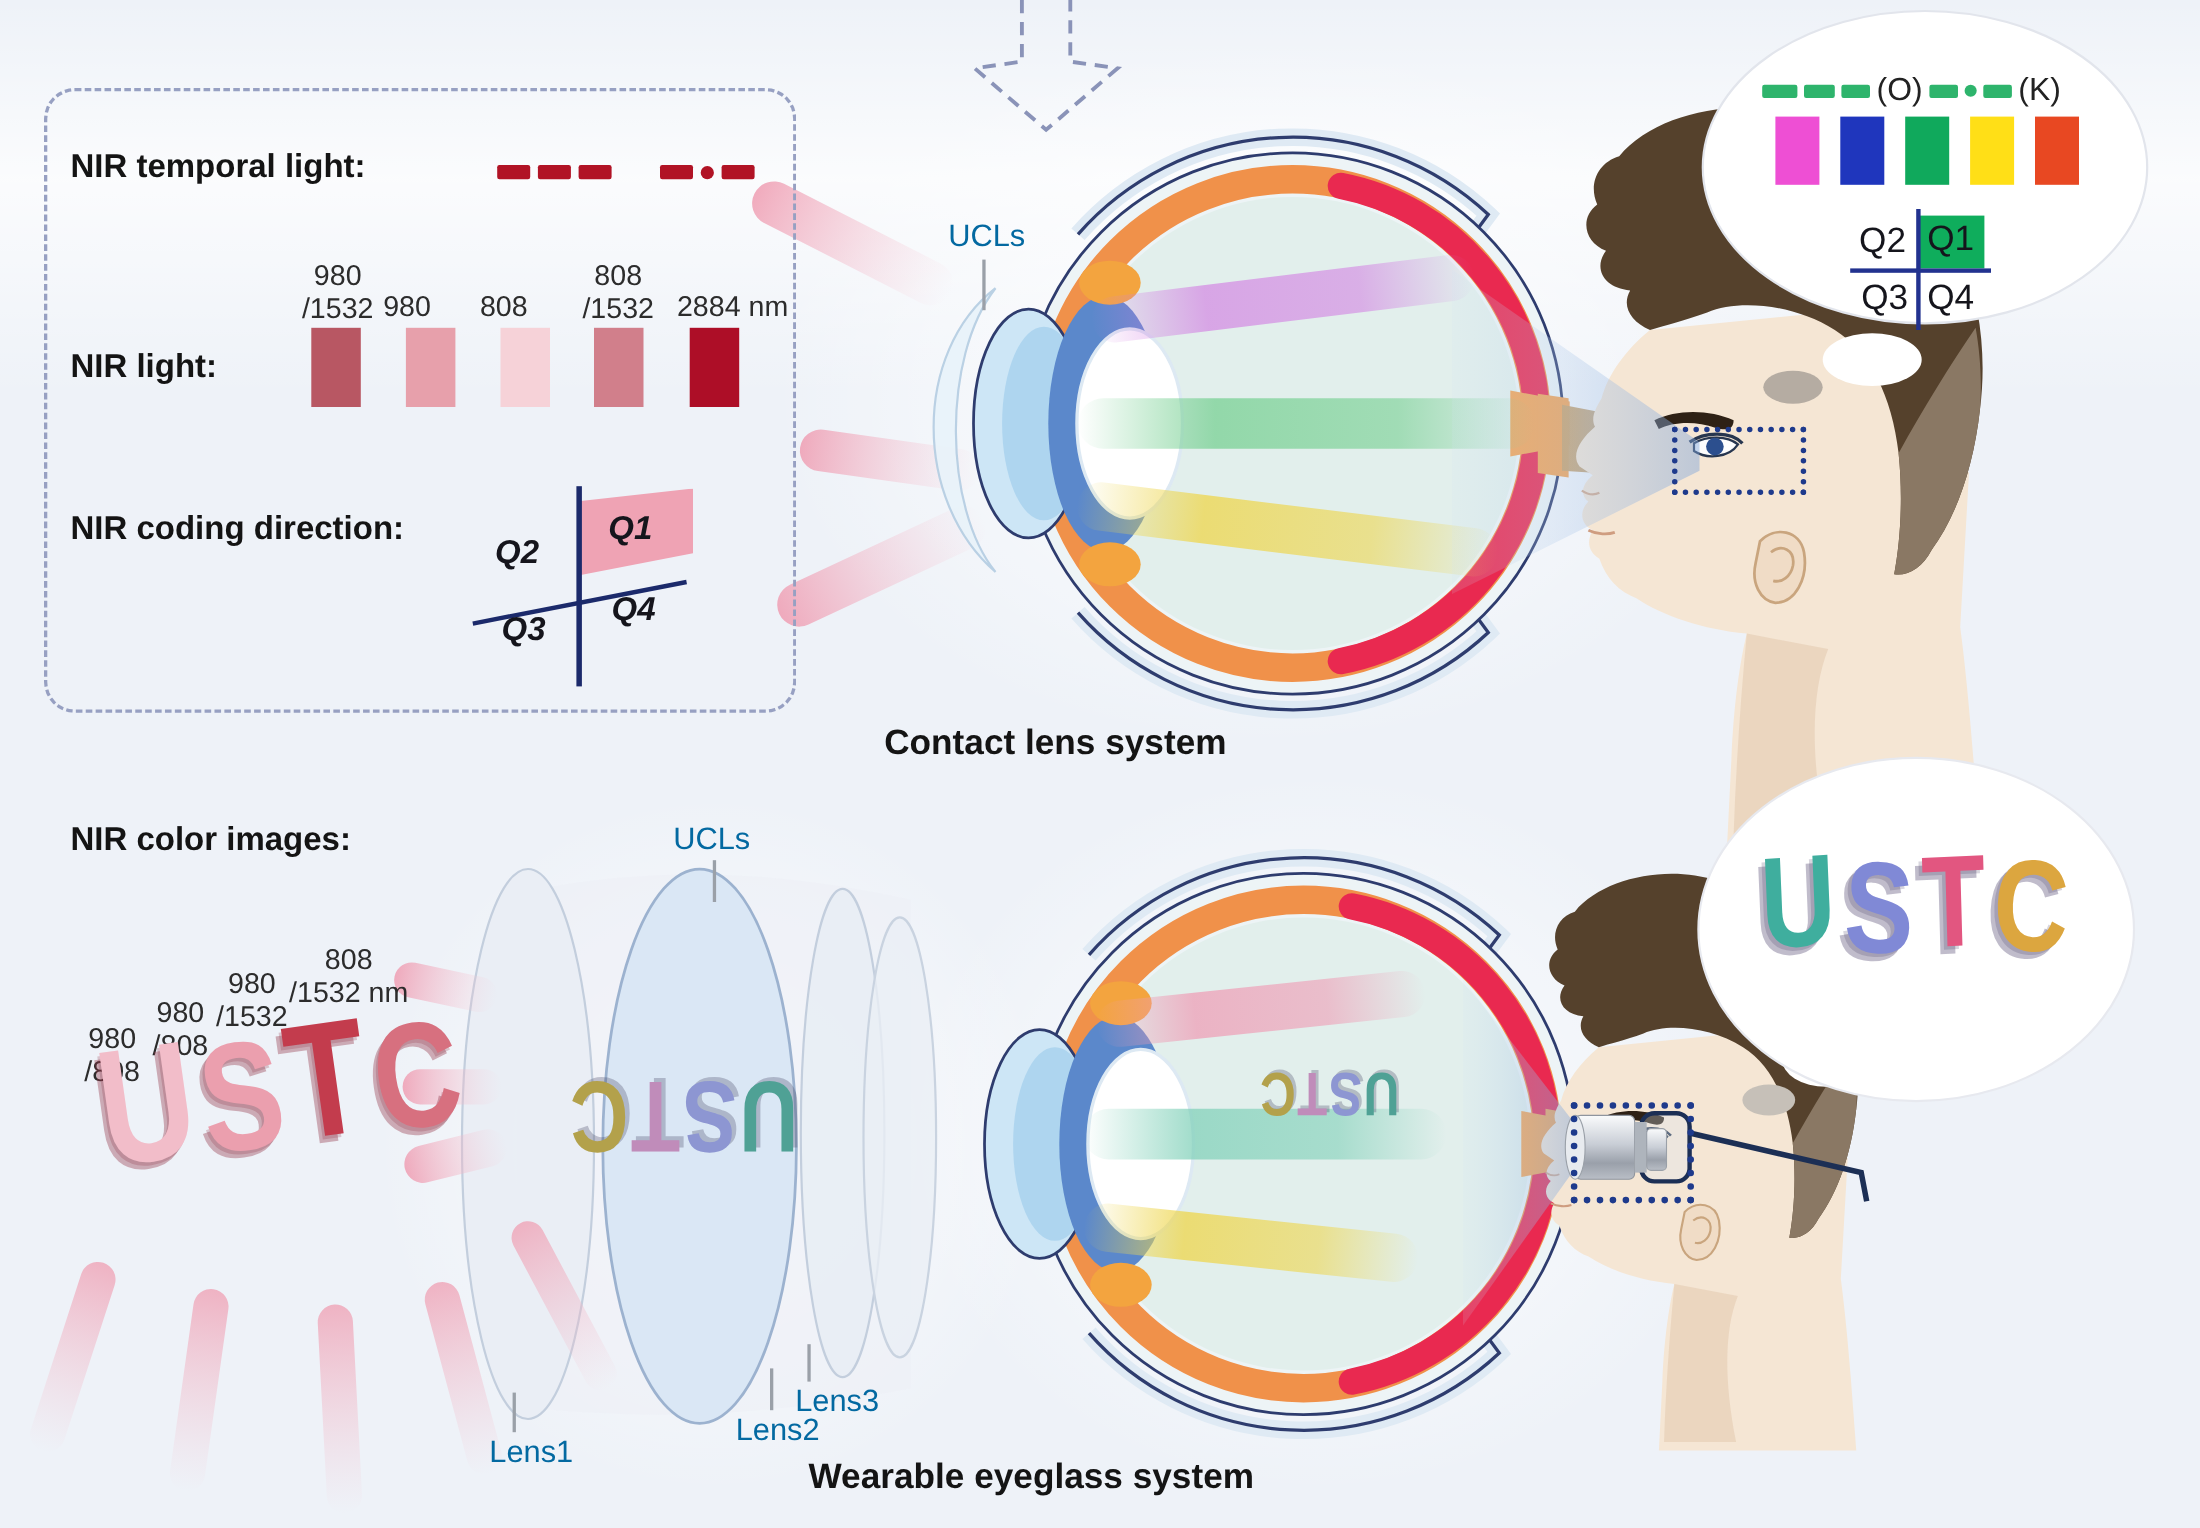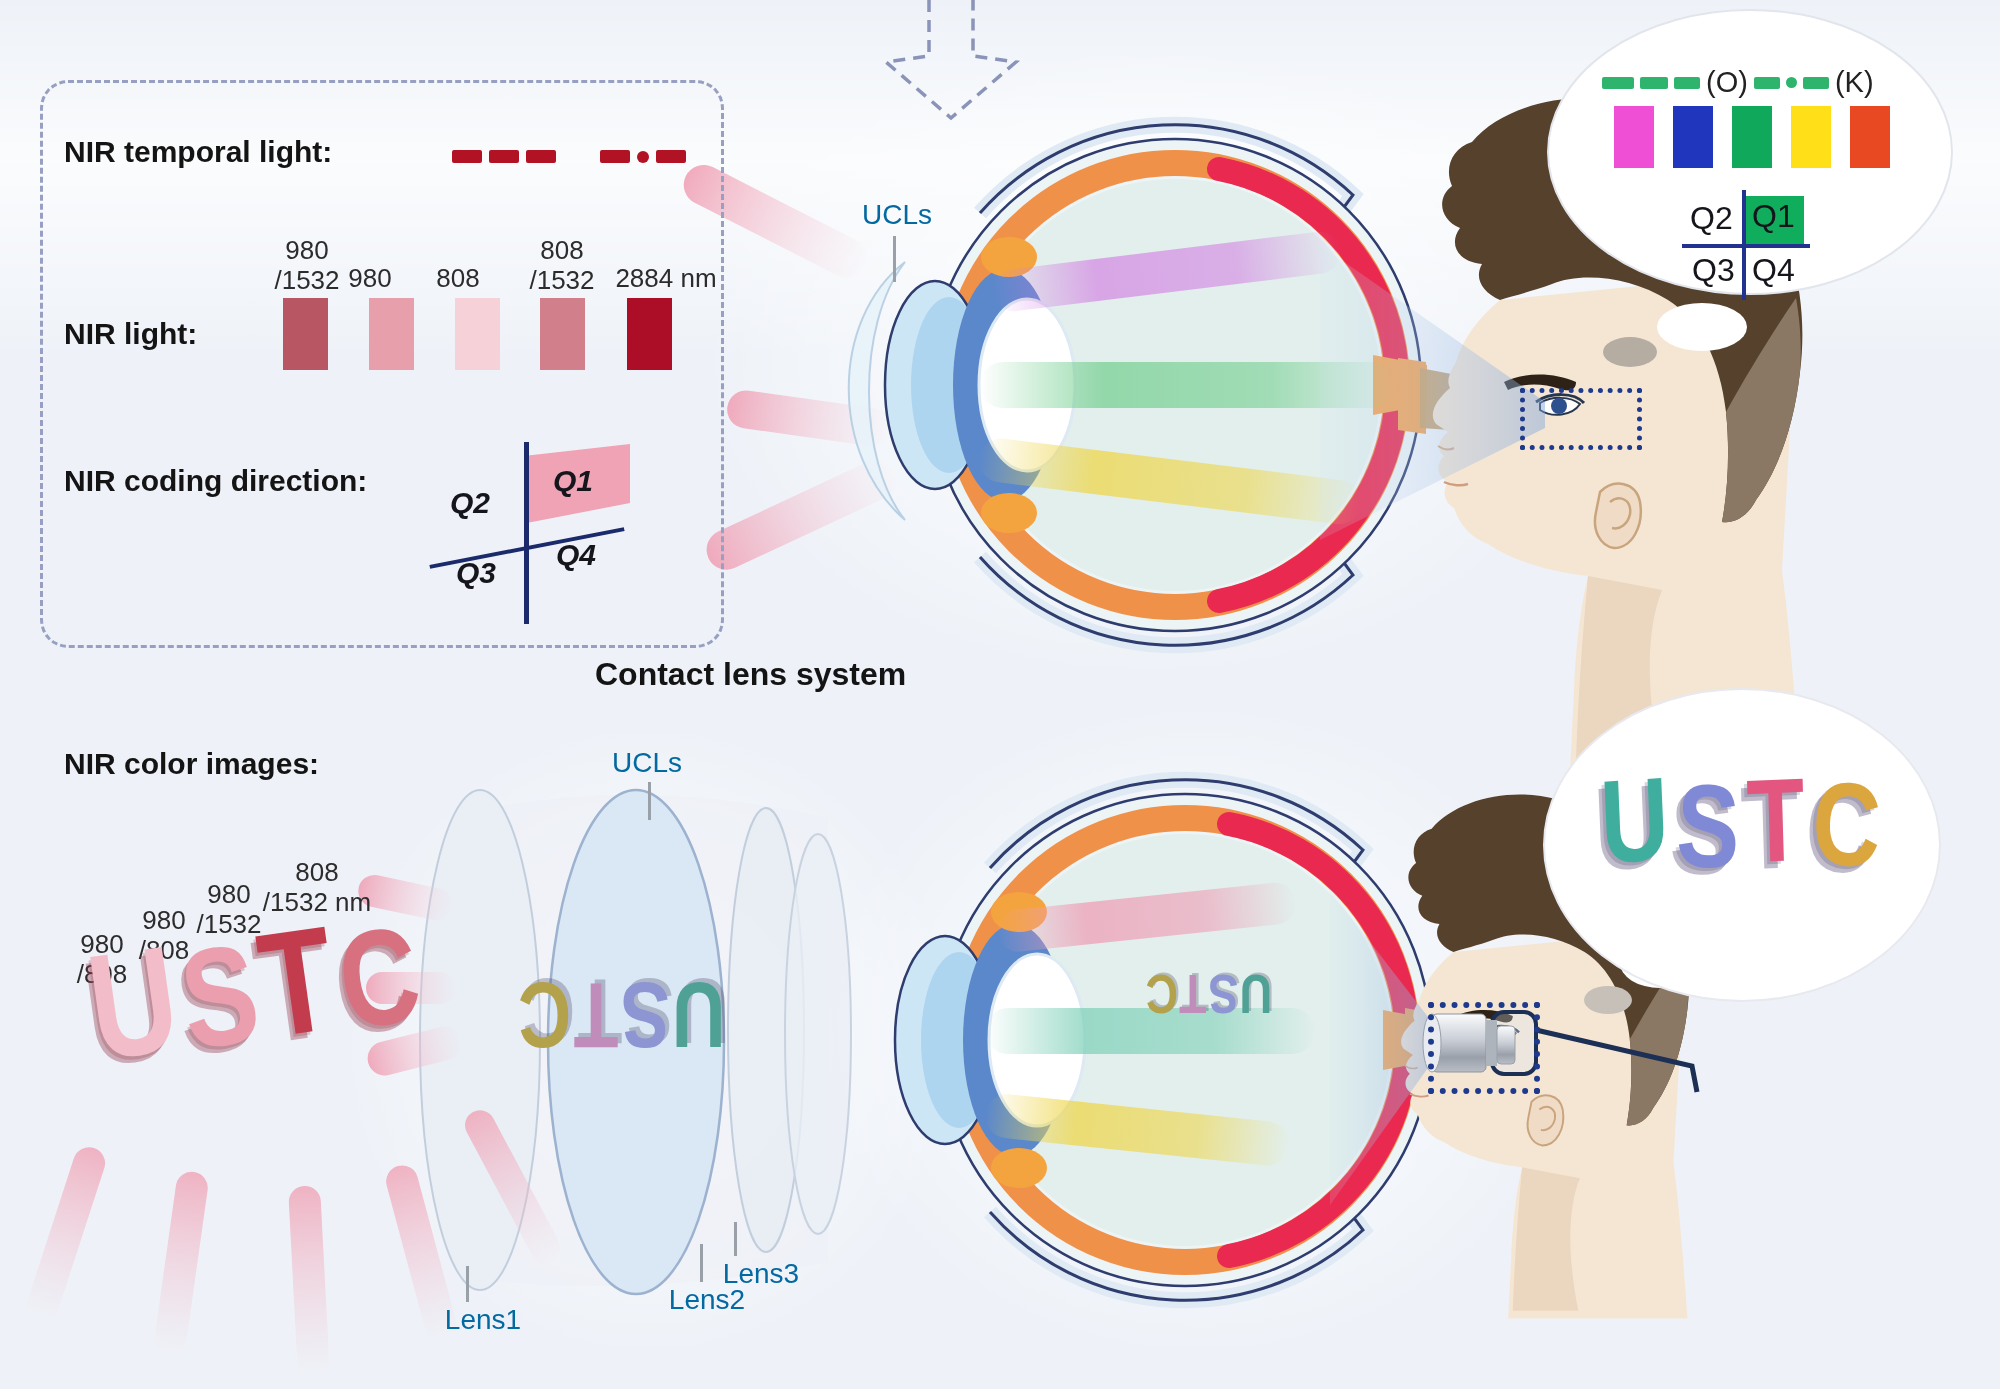--- a/index.html
+++ b/index.html
@@ -9,21 +9,21 @@
   .glow{position:absolute;pointer-events:none;}
   .band{left:0;top:668;width:2000px;height:360px;
         background:linear-gradient(rgba(255,255,255,0),rgba(255,255,255,.75) 45%,rgba(255,255,255,0));}
   .glow1{left:700px;top:40px;width:900px;height:640px;background:radial-gradient(closest-side,rgba(255,255,255,.95),rgba(255,255,255,0));}
   .glow2{left:820px;top:700px;width:760px;height:660px;background:radial-gradient(closest-side,rgba(255,255,255,.9),rgba(255,255,255,0));}
   .glow3{left:340px;top:720px;width:620px;height:640px;background:radial-gradient(closest-side,rgba(255,255,255,.85),rgba(255,255,255,0));}
   svg.scene{position:absolute;left:0;top:0;}
   .dashed-box{left:40px;top:80px;width:678px;height:562px;border:3px dashed #97a0c2;border-radius:28px;}
   .lbl{position:absolute;font-weight:bold;font-size:30px;line-height:1.05;color:#141414;}
   .small{position:absolute;font-size:26px;line-height:1.14;color:#2c2c2c;text-align:center;}
-  .caption{position:absolute;font-weight:bold;font-size:32px;color:#141414;text-align:left;}
+  .caption{position:absolute;font-weight:bold;font-size:32px;color:#141414;text-align:right;}
   .gray{color:#0369a1;}
   .dashrow{position:absolute;display:flex;align-items:center;gap:7px;}
   .dash{width:30px;height:13px;border-radius:2px;}
   .dot{width:12px;height:12px;border-radius:50%;}
   .gdash{width:32px;height:12px;border-radius:2px;}
   .gdot{width:11px;height:11px;border-radius:50%;}
   .legend-txt{font-size:29px;color:#222;font-weight:normal;}
   .swatch{position:absolute;width:45px;height:72px;}
   .bswatch{width:40px;height:62px;}
   .ptr{position:absolute;width:3px;background:#9aa0a8;}
@@ -368,20 +368,21 @@
     <span style="color: rgb(179, 161, 75);">C</span>
   </div>
 
   <div class="small gray" style="left:428px;top:1304px;width:110px;font-size:28px;">Lens1</div>
   <div class="ptr" style="left:466px;top:1266px;height:36px;"></div>
   <div class="small gray" style="left:652px;top:1284px;width:110px;font-size:28px;">Lens2</div>
   <div class="ptr" style="left:700px;top:1244px;height:38px;"></div>
   <div class="small gray" style="left:706px;top:1258px;width:110px;font-size:28px;">Lens3</div>
   <div class="ptr" style="left:734px;top:1222px;height:34px;"></div>
 
+  <div class="caption" style="left:560px;top:1324px;width:580px;">Wearable eyeglass system</div>
 
   <div class="letters bub-ustc">
     <span style="color: rgb(63, 174, 158);">U</span>
     <span style="color: rgb(128, 137, 214);">S</span>
     <span style="color: rgb(226, 86, 128);">T</span>
     <span style="color: rgb(220, 166, 63);">C</span>
   </div>
 
 </div>
 

